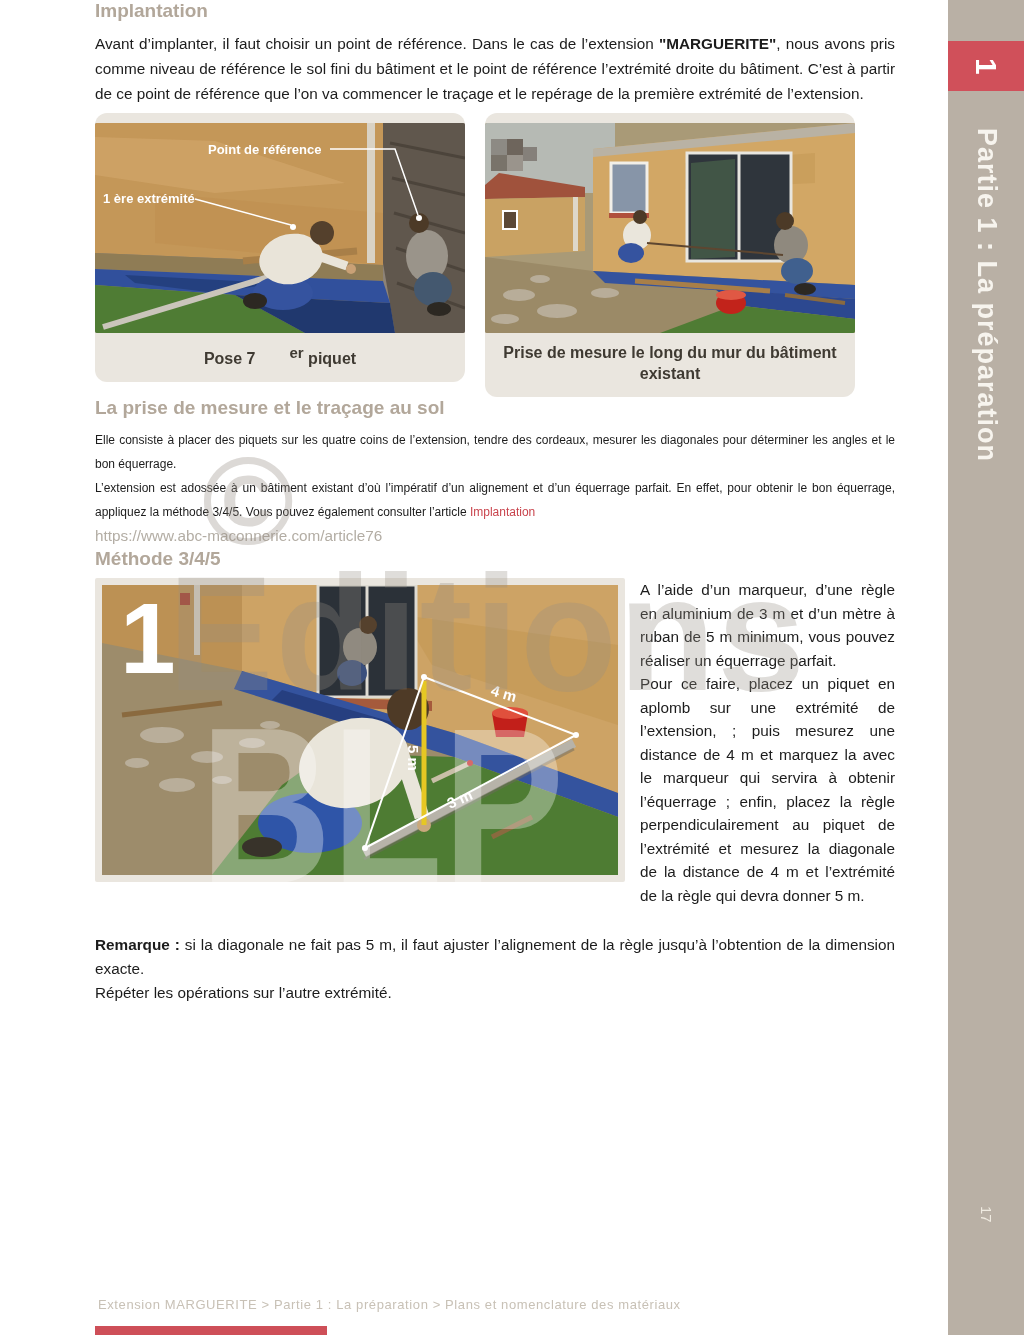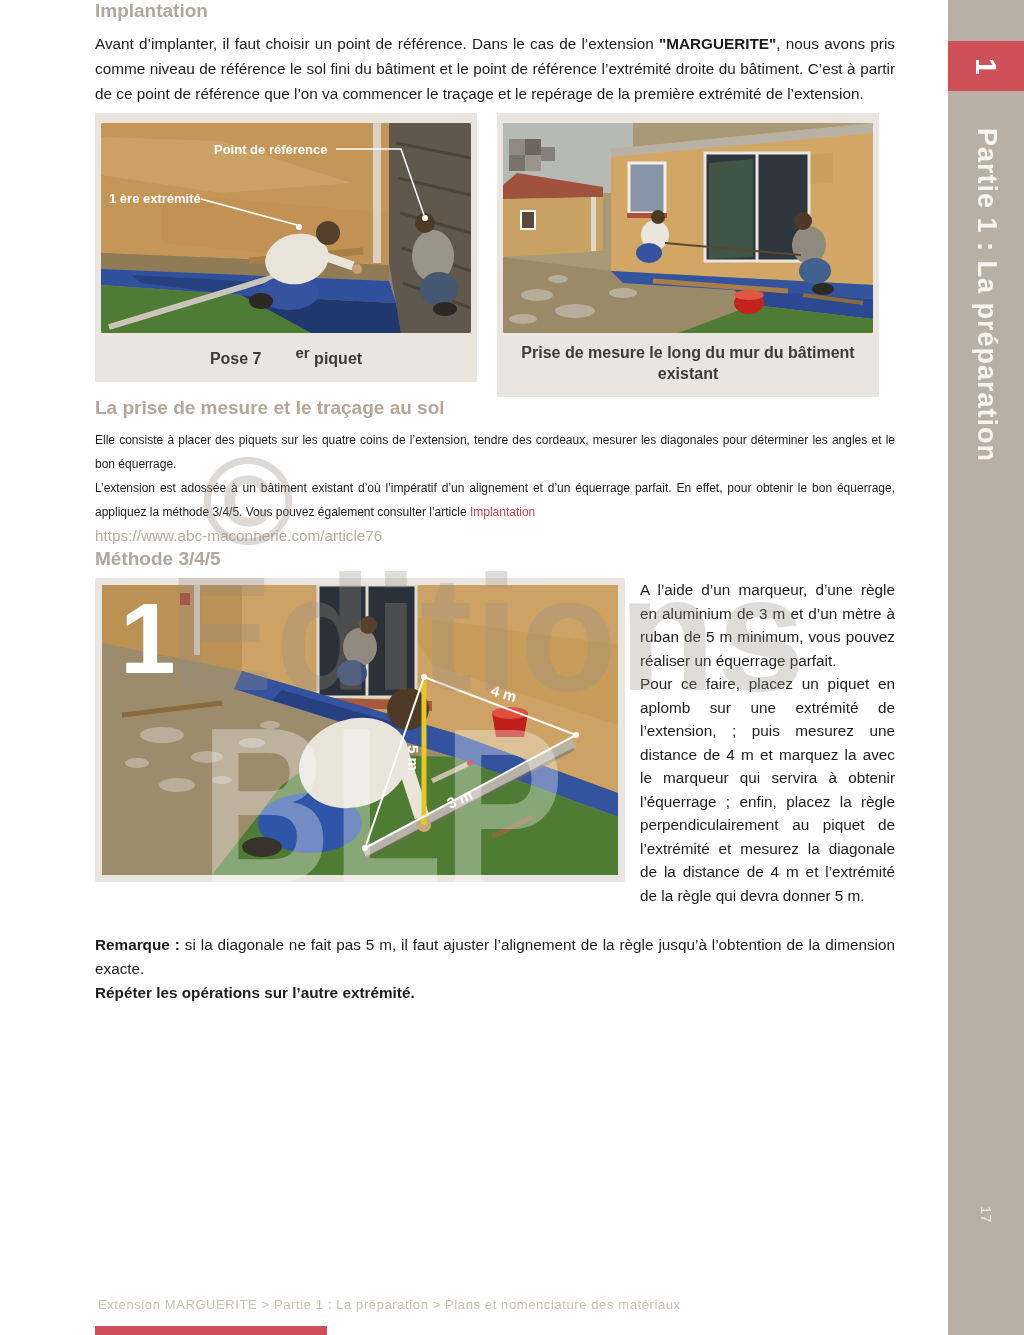--- a/index.html
+++ b/index.html
@@ -14,33 +14,33 @@
   .h-mes  { margin-top:26px; }
   .h-meth { margin-top:7px; }
 
   p.body { font-size:15.3px; line-height:25px; text-align:justify; margin:9px 0 0; }
   p.body2 { font-size:12px; line-height:24px; text-align:justify; margin:9px 0 0; }
   .bold { font-weight:700; }
   .link { color:#c9444d; }
   .url { color:#b3ada4; font-size:15.3px; line-height:24px; }
 
   .figrow { display:flex; gap:20px; margin-top:7px; align-items:flex-start; }
-  .figure { background:#eae6df; padding:10px 6px 13px; width:370px; border-radius:0; }
+  .figure { background:#eae6df; padding:10px 0 13px; width:370px; border-radius:12px; }
   .figure svg.photo { width:370px; height:210px; display:block; border-radius:2px; }
   .figcap { margin-top:9px; text-align:center; font-weight:700; font-size:16px; color:#3f3a32; line-height:21px; }
   .figcap sup { font-size:15px;margin-left:34px; }
 
   .methrow { display:flex; gap:15px; margin-top:8px; align-items:flex-start; }
   .mfig { background:#eae6df; padding:7px; width:516px; border-radius:2px; }
   .mfig svg.photo { width:516px; height:290px; display:block; }
   .mcol { width:255px; }
   .mcol p { font-size:15.3px; line-height:23.5px; text-align:justify; margin:0; }
 
   .remarque { margin-top:26px; font-size:15.3px; line-height:24px; text-align:justify; }
-  .remarque .boldline { font-weight:700; }
+  .remarque .boldline { font-weight:400; }
 
   .footer { position:absolute; left:98px; top:1297px; font-size:13px; letter-spacing:.6px; color:#c8c1b6; z-index:1; }
   .redbar { position:absolute; left:95px; top:1326px; width:232px; height:9px; background:#ce4f58; z-index:1; }
 
   .sidebar { position:absolute; right:0; top:0; width:76px; height:1335px; background:#b9b0a5; z-index:2; }
   .badge { position:absolute; top:41px; left:0; width:76px; height:50px; background:#d0505a;
            display:flex; align-items:center; justify-content:center; }
   .badge span { writing-mode:vertical-rl; font-size:30px; font-weight:700; color:#ffffff; }
   .sblabel { position:absolute; top:128px; left:50%; transform:translateX(-50%);
              writing-mode:vertical-rl; font-size:27px; font-weight:700; color:#f7f4ee;

